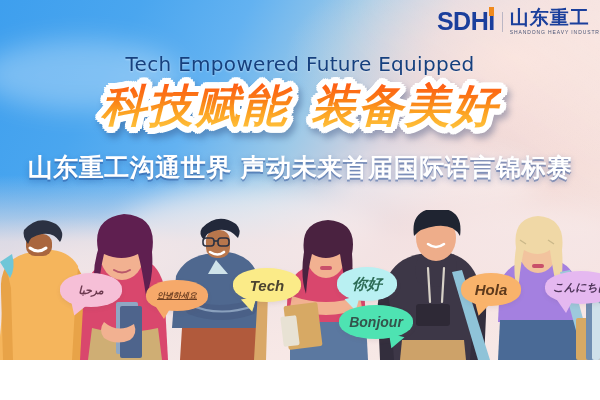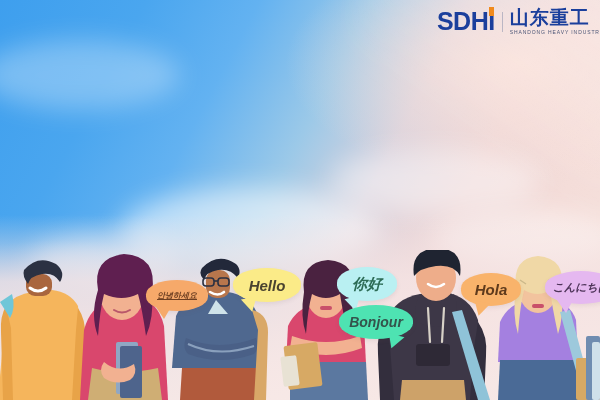--- a/index.html
+++ b/index.html
@@ -1,19 +1,19 @@
 <!DOCTYPE html>
 <html><head>
 <meta charset="utf-8">
 <style>
   html,body{margin:0;padding:0;}
   body{width:600px;height:400px;overflow:hidden;
        font-family:"Liberation Sans","DejaVu Sans",sans-serif;}
 
-  #poster{position:relative;width:600px;height:400px;overflow:hidden;
+  #poster{position:relative;width:600px;height:360px;overflow:hidden;
           background:#eadfe2;}
 
   
   .bg-base{position:absolute;inset:0;
     background:linear-gradient(118deg,
        #3e9fee 0%, #4aa6ef 18%, #63b2f1 32%, #9cc9e8 46%,
        #d9d2dd 58%, #eed6d6 70%, #f4dcd8 82%, #f7e2dc 100%);}
   .bg-glow{position:absolute;inset:0;
     background:radial-gradient(ellipse 62% 48% at 86% 16%, rgba(250,226,219,.95) 0%, rgba(250,226,219,0) 62%),
                radial-gradient(ellipse 55% 40% at 10% 86%, rgba(246,212,214,.85) 0%, rgba(246,212,214,0) 65%),
@@ -127,27 +127,36 @@
       <span>SDHI</span>
       <span class="logo-dot"></span>
     </div>
     <div class="logo-div"></div>
     <div class="logo-cn">
       <div class="logo-cn-main">山东重工</div>
       <div class="logo-cn-sub">SHANDONG HEAVY INDUSTRY</div>
     </div>
   </div>
 
-
+  <div id="headline">
+    <div class="eng-line">Tech Empowered  Future Equipped</div>
+    <div class="cn-big"><span>科技赋能</span><span class="cn-gap"></span><span>装备美好</span></div>
+    <div class="cn-sub">山东重工沟通世界 声动未来首届国际语言锦标赛</div>
+  </div>
+
+  <div class="bub" id="bub-ar">
+    <span>مرحبا</span>
+    <span class="tail"></span>
+  </div>
   <div class="bub" id="bub-ko">
     <span>안녕하세요</span>
     <span class="tail"></span>
   </div>
   <div class="bub" id="bub-en">
-    <span>Hello</span>
+    <span>Tech</span>
     <span class="tail"></span>
   </div>
   <div class="bub" id="bub-zh">
     <span>你好</span>
     <span class="tail"></span>
   </div>
   <div class="bub" id="bub-fr">
     <span>Bonjour</span>
     <span class="tail"></span>
   </div>

